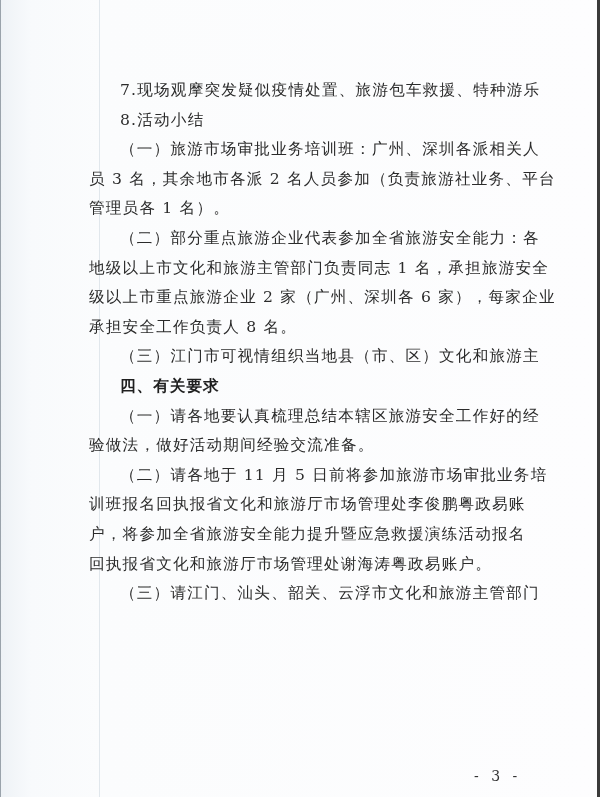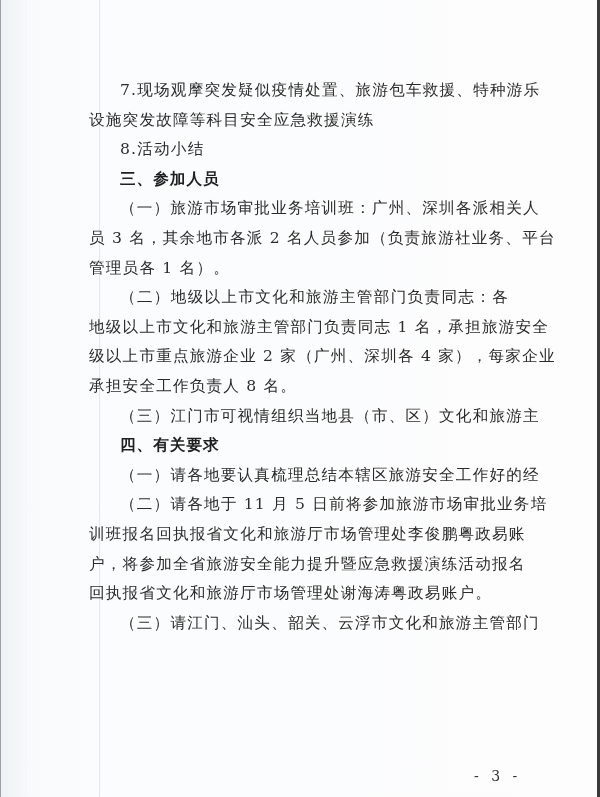--- a/index.html
+++ b/index.html
@@ -70,33 +70,32 @@
   }
 </style>
 </head>
 <body>
 
 <div class="page">
   <div class="fold"></div>
 
   <div class="content">
     <div class="line indent justify">7.现场观摩突发疑似疫情处置、旅游包车救援、特种游乐</div>
-    <div class="line">设施突发故障等科目安全应急救援演练</div>
     <div class="line indent">8.活动小结</div>
-    <div class="line indent heading">三、参加人员</div>
     <div class="line indent justify">（一）旅游市场审批业务培训班：广州、深圳各派相关人</div>
     <div class="line justify">员 3 名，其余地市各派 2 名人员参加（负责旅游社业务、平台</div>
     <div class="line">管理员各 1 名）。</div>
-    <div class="line indent justify">（二）地级以上市文化和旅游主管部门负责同志：各</div>
+    <div class="line indent justify">（二）部分重点旅游企业代表参加全省旅游安全能力：各</div>
     <div class="line justify">地级以上市文化和旅游主管部门负责同志 1 名，承担旅游安全</div>
-    <div class="line justify">级以上市重点旅游企业 2 家（广州、深圳各 4 家），每家企业</div>
+    <div class="line justify">级以上市重点旅游企业 2 家（广州、深圳各 6 家），每家企业</div>
     <div class="line">承担安全工作负责人 8 名。</div>
     <div class="line indent justify">（三）江门市可视情组织当地县（市、区）文化和旅游主</div>
     <div class="line indent heading">四、有关要求</div>
     <div class="line indent justify">（一）请各地要认真梳理总结本辖区旅游安全工作好的经</div>
+    <div class="line">验做法，做好活动期间经验交流准备。</div>
     <div class="line indent justify">（二）请各地于 11 月 5 日前将参加旅游市场审批业务培</div>
     <div class="line justify">训班报名回执报省文化和旅游厅市场管理处李俊鹏粤政易账</div>
     <div class="line justify">户，将参加全省旅游安全能力提升暨应急救援演练活动报名</div>
     <div class="line">回执报省文化和旅游厅市场管理处谢海涛粤政易账户。</div>
     <div class="line indent justify">（三）请江门、汕头、韶关、云浮市文化和旅游主管部门</div>
   </div>
 
   <div class="page-number">- 3 -</div>
 </div>
 

